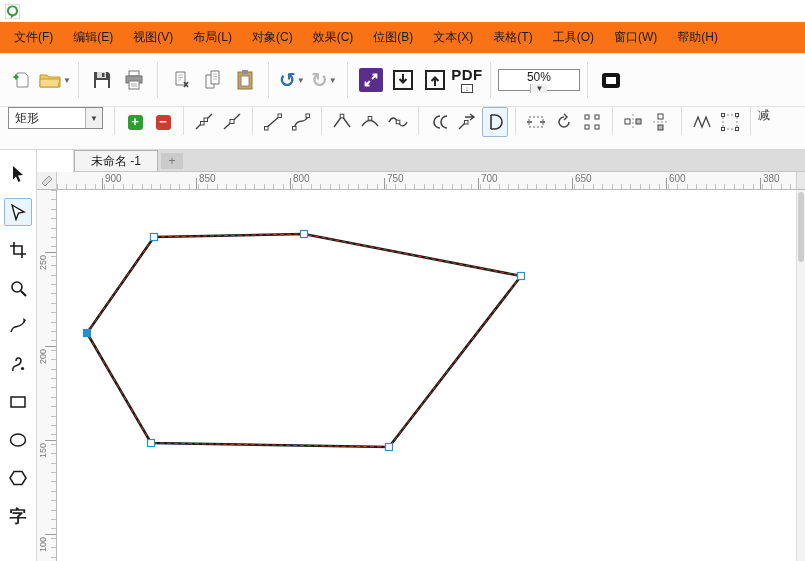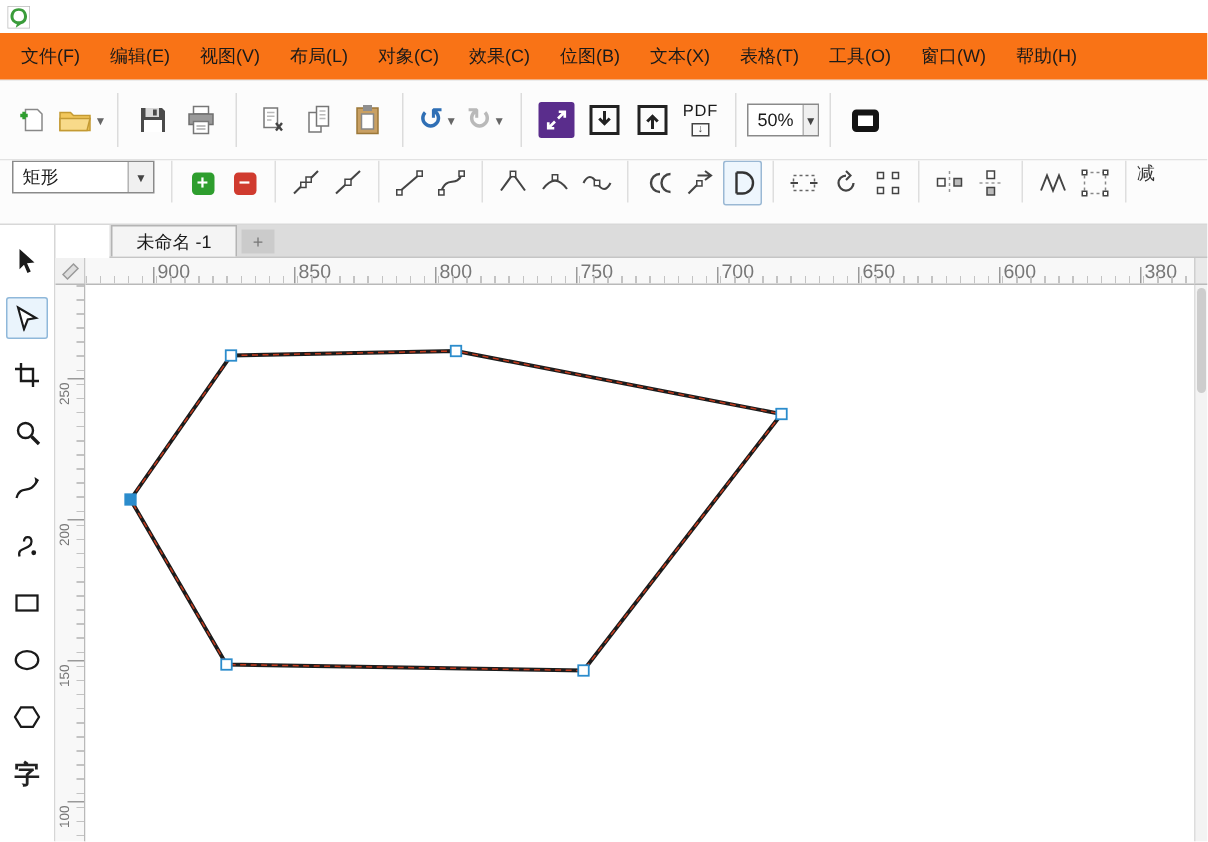--- a/index.html
+++ b/index.html
@@ -16,26 +16,26 @@
 
   
   .toolbar { height: 53px; display: flex; align-items: center; padding: 0 6px; background: #fcfcfc; border-bottom: 1px solid #e2e2e2; }
   .tbtn { min-width: 32px; height: 40px; display: flex; align-items: center; justify-content: center; border-radius: 2px; }
   .tsep { width: 1px; height: 36px; background: #dcdcdc; margin: 0 7px; flex: 0 0 1px; }
   .caret { font-size: 8px; color: #666; margin-left: 1px; }
   .glyph-undo { font-size: 20px; font-weight: bold; color: #2f6fb5; line-height: 1; }
   .glyph-redo { font-size: 20px; font-weight: bold; color: #b9b9b9; line-height: 1; }
   .launcher { width: 24px; height: 24px; background: #5a2d8c; border-radius: 2px; display:flex; align-items:center; justify-content:center; }
   .pdfbtn { display: flex; flex-direction: column; align-items: center; line-height: 1; }
-  .pdfbtn .pdftext { font-weight: normal; font-size: 11px; letter-spacing: .5px; }
+  .pdfbtn .pdftext { font-weight: bold; font-size: 15px; letter-spacing: .5px; }
   .pdfbtn .pdfbox { margin-top: 2px; width: 12px; height: 9px; border: 1px solid #444; font-size: 7px; line-height: 7px; text-align: center; color: #444; }
   .combo { display: flex; align-items: center; border: 1px solid #8a8a8a; background: #fff; height: 22px; }
   .combo .combo-text { padding: 0 6px; flex: 1; }
   .combo .combo-btn { width: 17px; height: 100%; border-left: 1px solid #b5b5b5; background: #f0f0f0; display: flex; align-items: center; justify-content: center; font-size: 8px; color: #444; }
-  .zoom-combo { width: 48px; }
+  .zoom-combo { width: 82px; flex-direction: column; }
   .fullscreen-icon { width: 18px; height: 15px; border: 4px solid #141414; border-radius: 3px; background: #fff; }
 
   
   .propbar { height: 43px; display: flex; padding: 0 8px; gap: 2px; background: #fcfcfc; border-bottom: 1px solid #d8d8d8; overflow: hidden; }
   .pbtn { min-width: 26px; height: 30px; display: flex; align-items: center; justify-content: center; border-radius: 2px; border: 1px solid transparent; }
   .pbtn.active { border: 1px solid #9ab8d4; background: #eef6fd; }
   .psep { width: 1px; height: 28px; background: #dedede; margin: 0 5px; flex: 0 0 1px; }
   .shape-combo { width: 95px; margin-right: 4px; }
   .badge { width: 15px; height: 15px; border-radius: 3px; color: #fff; font-weight: bold; font-size: 13px; line-height: 14px; text-align: center; }
   .badge.green { background: #2e9e2e; }
@@ -56,21 +56,21 @@
   .doc-tab { height: 21px; padding: 0 16px; background: #f4f4f4; border: 1px solid #b4b4b4; border-bottom: none; display: flex; align-items: center; font-size: 12px; }
   .tab-add { width: 22px; height: 16px; margin: 0 0 2px 3px; background: #cbcbcb; color: #777; display: flex; align-items: center; justify-content: center; font-size: 12px; }
 
   
   .ruler-row { height: 18px; display: flex; }
   .ruler-corner { width: 20px; background: #f1f1f1; border-right: 1px solid #c9c9c9; border-bottom: 1px solid #b9b9b9; display:flex; align-items:center; justify-content:center; }
   .h-ruler { flex: 1; position: relative; background: #f8f8f8; border-bottom: 1px solid #b9b9b9; overflow: hidden; }
   .h-ruler::after { content: ""; position: absolute; left: 0; right: 0; bottom: 0; height: 5px;
     background: repeating-linear-gradient(to right, #c3c3c3 0 1px, transparent 1px 9.4px); }
   .maj-tick-h { position: absolute; bottom: 0; width: 1px; height: 11px; background: #9a9a9a; }
-  .tick-label-h { position: absolute; top: 1px; font-size: 13px; color: #777; }
+  .tick-label-h { position: absolute; top: 1px; font-size: 10px; color: #777; }
   .ruler-end { width: 9px; background: #e9e9e9; border-left: 1px solid #cfcfcf; border-bottom: 1px solid #b9b9b9; }
 
   .canvas-row { flex: 1; display: flex; min-height: 0; }
   .v-ruler { width: 20px; position: relative; background: #f8f8f8; border-right: 1px solid #b9b9b9; overflow: hidden; }
   .v-ruler::after { content: ""; position: absolute; top: 0; bottom: 0; right: 0; width: 5px;
     background: repeating-linear-gradient(to bottom, #c3c3c3 0 1px, transparent 1px 9.4px); }
   .maj-tick-v { position: absolute; right: 0; height: 1px; width: 11px; background: #9a9a9a; }
   .tick-label-v { position: absolute; left: 1px; font-size: 9px; color: #777; writing-mode: vertical-rl; transform: rotate(180deg); }
   .canvas { flex: 1; position: relative; background: #ffffff; }
   .canvas svg { position: absolute; left: 0; top: 0; }

